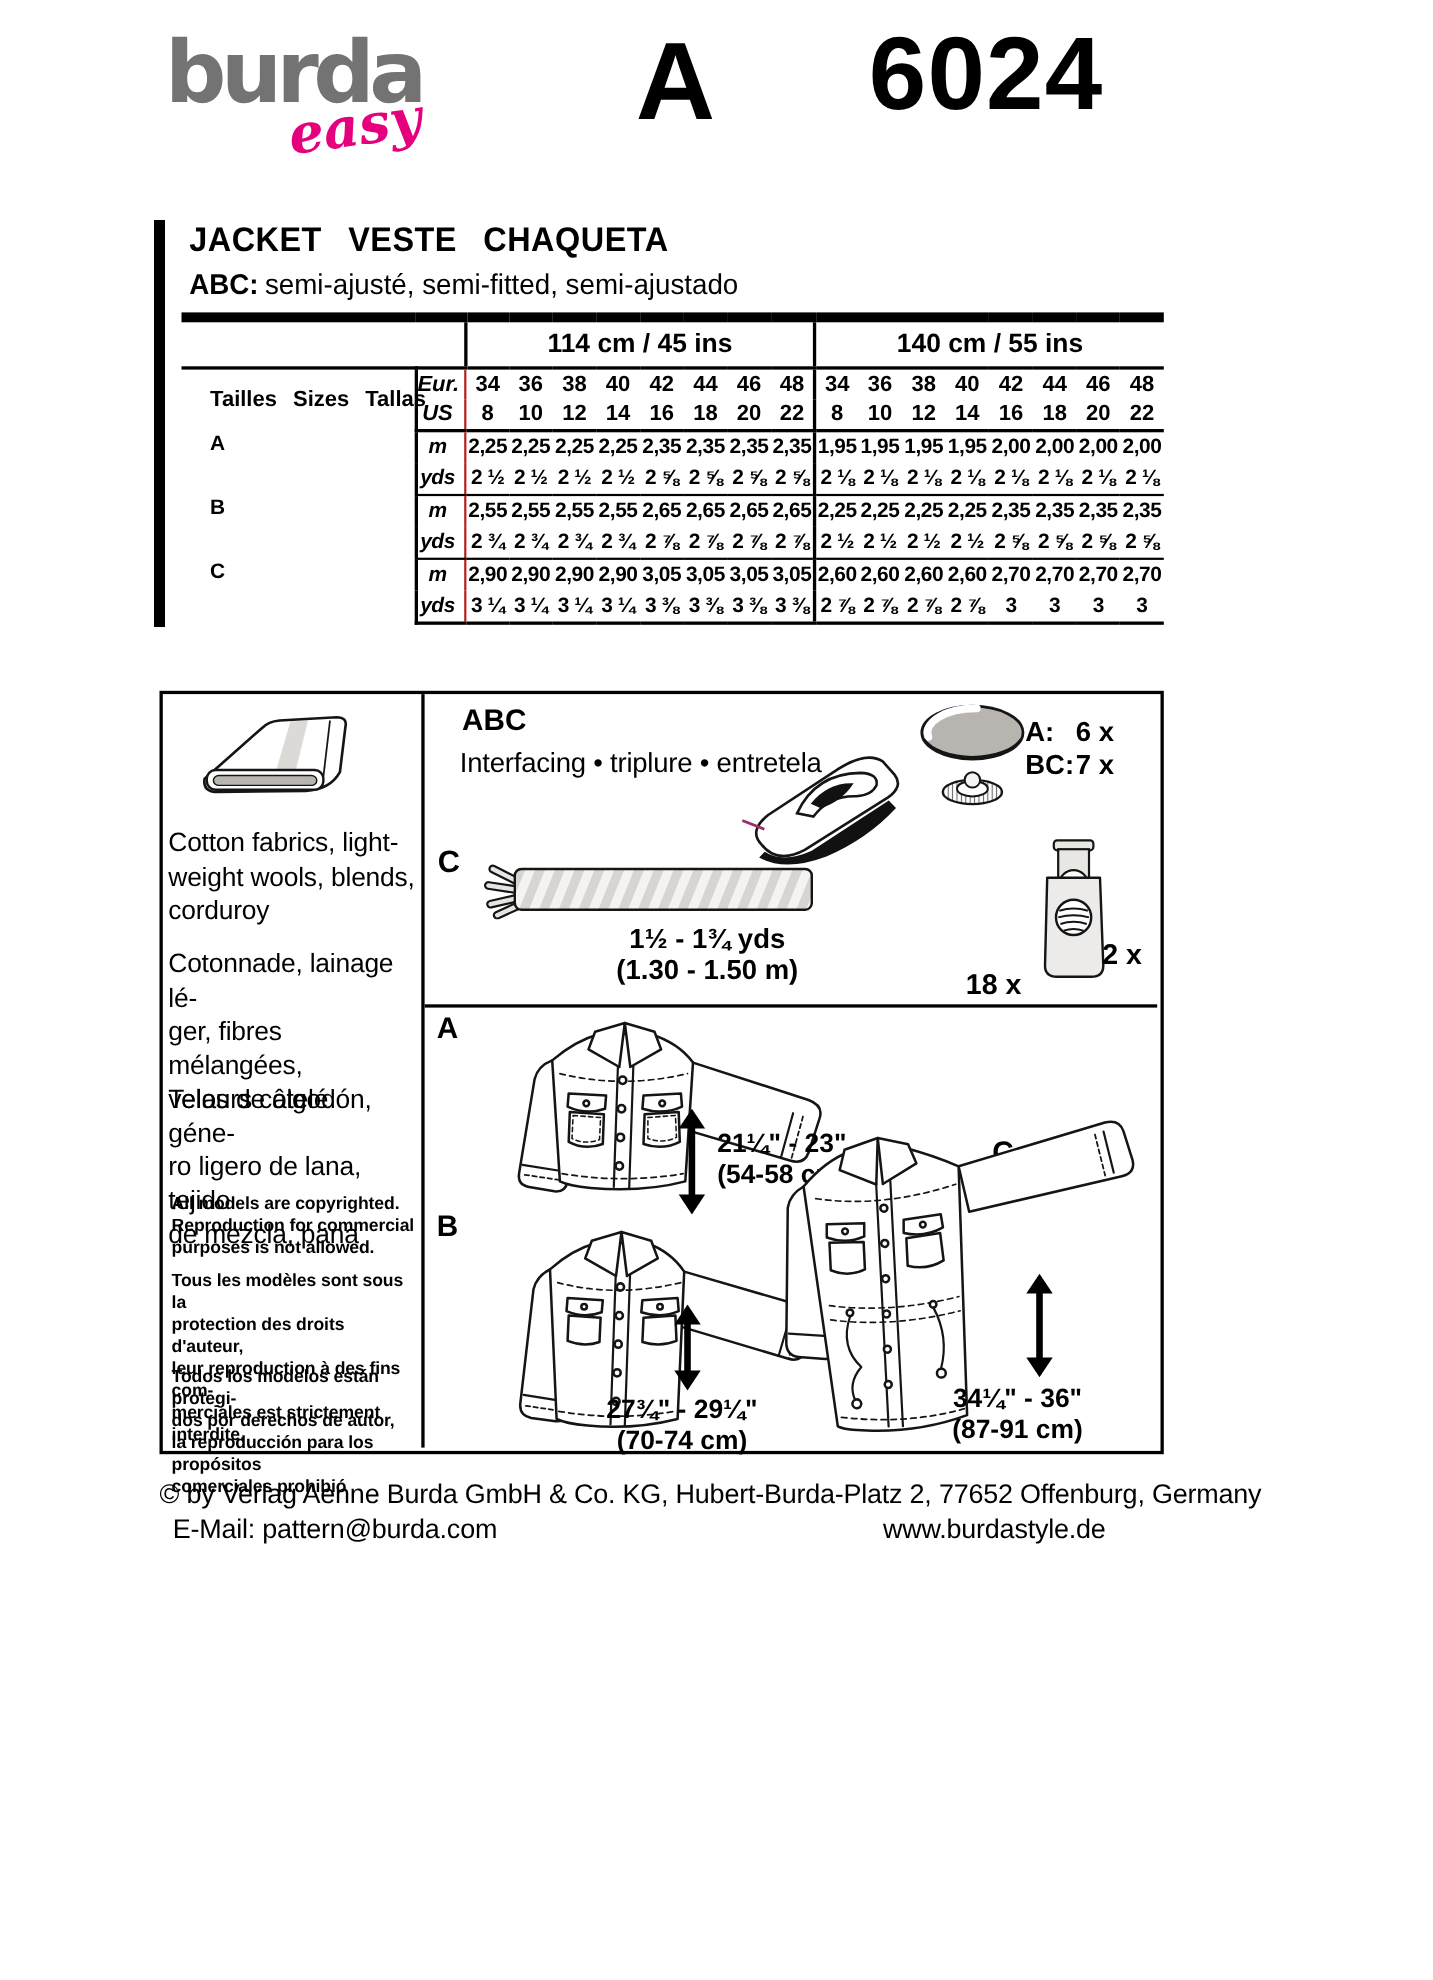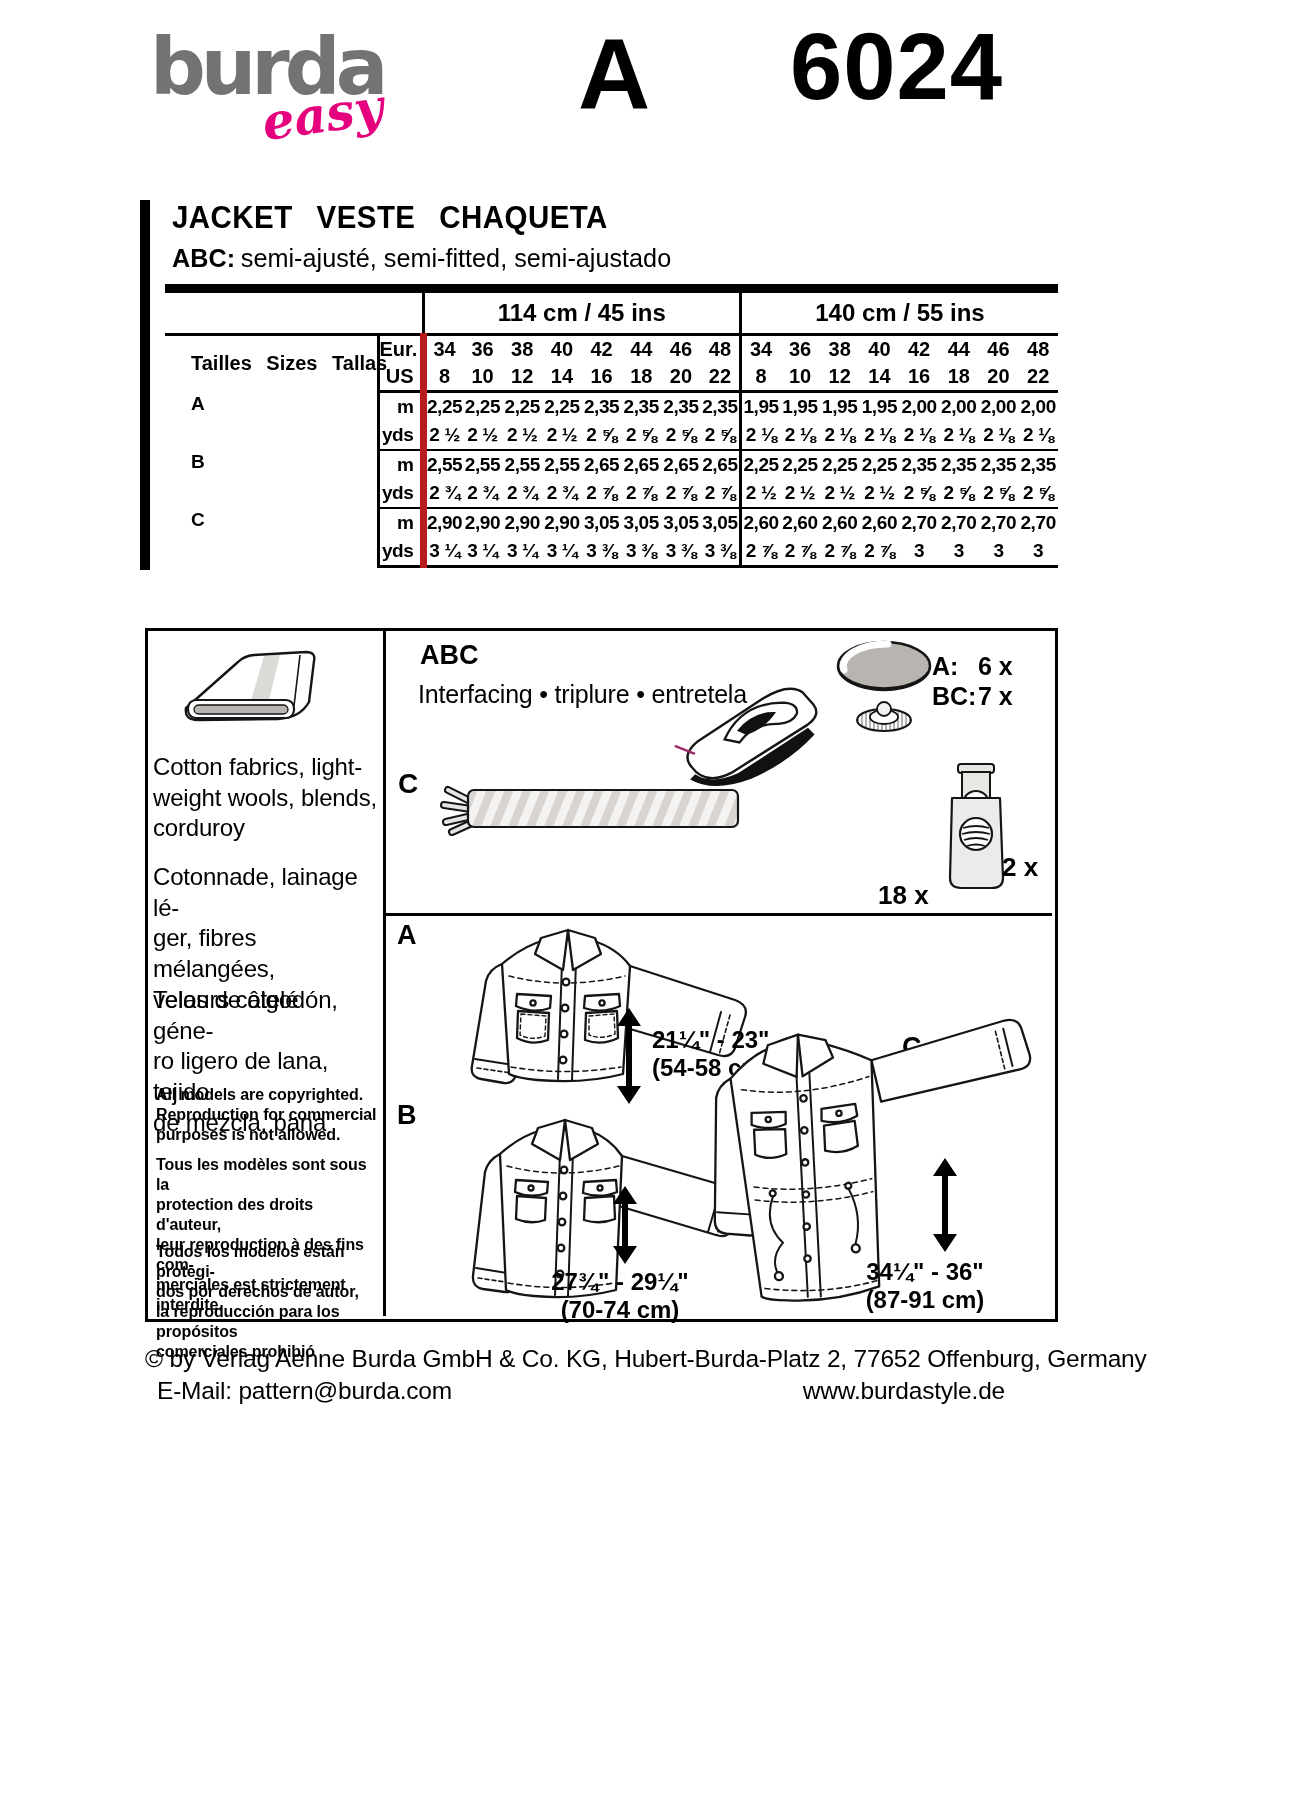--- a/index.html
+++ b/index.html
@@ -22,22 +22,22 @@
   .title-fit{font-size:26px;white-space:nowrap;transform:scaleX(.97);transform-origin:left top;}
   .title-fit b{margin-right:6px;}
 
   
   table.ytable{border-collapse:collapse;table-layout:fixed;width:893px;}
   .ytable td{padding:0;text-align:center;vertical-align:middle;font-weight:bold;
              overflow:visible;white-space:nowrap;}
   .ytable tr.head td{border-top:9px solid #000;border-bottom:3px solid #000;height:40px;
                      font-size:24px;}
   .ytable td.sec{border-left:3px solid #000;}
-  .ytable td.unit{border-left:3px solid #000;border-right:7px solid #b91c1c;text-align:right;
-                  padding-right:6px;font-size:21px;}
+  .ytable td.unit{border-left:3px solid #000;border-right:2px solid #b91c1c;text-align:center;
+                  padding-right:6px;font-size:21px;font-style:italic;}
   .ytable tr.sizes td{height:27px;font-size:20px;}
   .ytable tr.us td{border-bottom:3px solid #000;}
   .ytable td.tailles{text-align:left;padding-left:26px;font-size:23px;word-spacing:9px;
                      vertical-align:middle;}
   .ytable tr.data td{height:28px;font-size:19px;letter-spacing:-.4px;}
   .ytable td.view{text-align:left;padding-left:26px;font-size:24px;vertical-align:top;
                   padding-top:1px;letter-spacing:0;}
   .ytable tr.grp-end td{border-bottom:2.5px solid #000;}
   .ytable tr.last td{border-bottom:3.5px solid #000;}
 
@@ -336,20 +336,24 @@
         <path d="M38,40 L16,50"></path>
     </g>
     <g stroke="#e7e5e2" stroke-width="4" stroke-linecap="round" fill="none">
       <path d="M36,20 L12,8"></path>
         <path d="M35,27 L8,23"></path>
         <path d="M36,34 L10,40"></path>
         <path d="M38,40 L16,50"></path>
     </g>
     <rect x="32" y="8" width="270" height="37" rx="6" fill="url(#ropep)" stroke="#151515" stroke-width="2.2"></rect>
   </svg>
+  <div class="abs cord-length" style="left:538px;top:840px;">
+    <div>1½ - 1¾ yds</div>
+    <div>(1.30 - 1.50 m)</div>
+  </div>
 
   <div class="abs qty" style="left:878px;top:848px;margin-top:32px;">18 x</div>
 
   <svg class="abs" style="left:944px;top:760px;" width="64" height="134" viewBox="0 0 64 134">
     <rect x="14" y="4" width="36" height="9" rx="3" fill="#e9e7e4" stroke="#151515" stroke-width="2"></rect>
     <rect x="18" y="12" width="28" height="27" fill="#e9e7e4" stroke="#151515" stroke-width="2"></rect>
     <circle cx="32" cy="44" r="13" fill="#fff" stroke="#151515" stroke-width="2"></circle>
     <path d="M8,38 L56,38 L59,118 Q59,128 48,128 L17,128 Q6,128 6,118 Z" fill="#edebe9" stroke="#151515" stroke-width="2.2" stroke-linejoin="round"></path>
     <circle cx="32" cy="74" r="16" fill="#fff" stroke="#151515" stroke-width="2.2"></circle>
     <path d="M19,68 Q32,64 45,68 M18,74 Q32,70 46,74 M20,80 Q32,76 44,80 M23,86 Q32,83 41,86" fill="none" stroke="#151515" stroke-width="1.8"></path>

